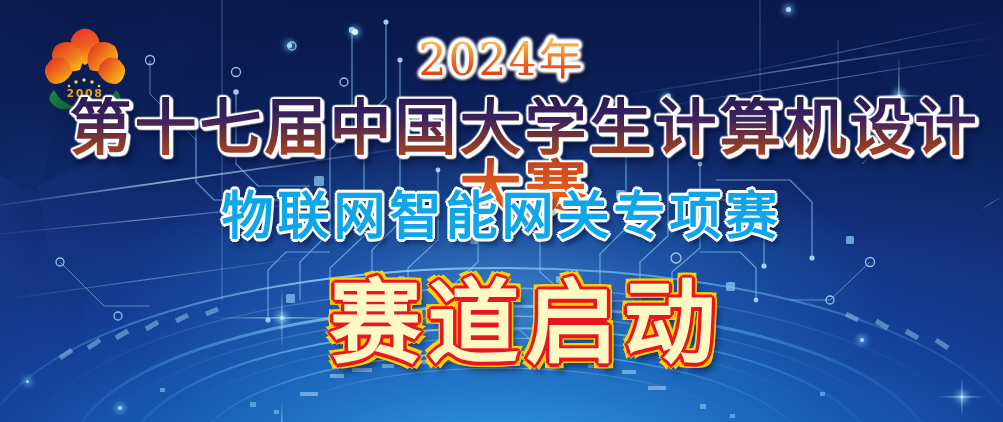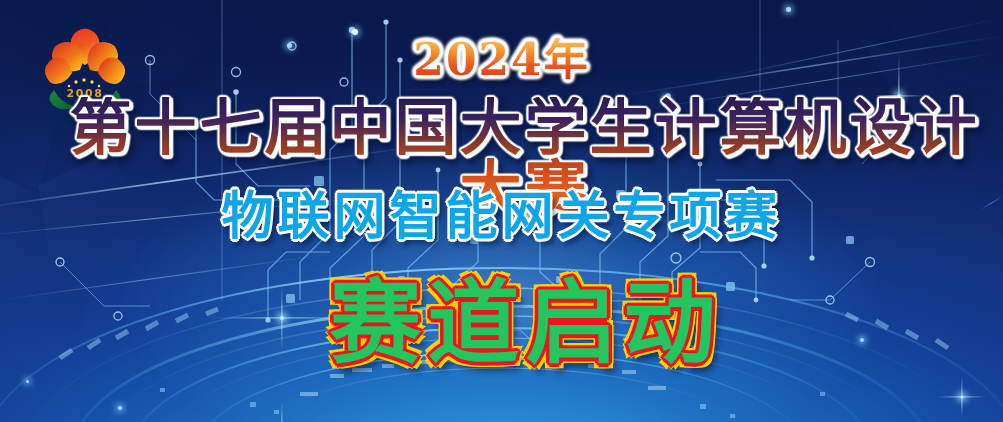--- a/index.html
+++ b/index.html
@@ -69,21 +69,21 @@
 
   
   .titles{
     position:absolute; left:0; right:0; top:0;
     text-align:center;
   }
 
   .line-year{
     position:absolute; left:0; right:0; top:38px;
     font-size:44px; line-height:1;
-    font-weight:700;
+    font-weight:400;
     letter-spacing:2px;
     font-family:"DejaVu Serif","Liberation Serif",serif;
     background:linear-gradient(180deg,#fbc46a 0%,#f59331 30%,#ea5a22 62%,#d23a14 100%);
     -webkit-background-clip:text; background-clip:text;
     color:transparent;
     -webkit-text-stroke:0px transparent;
     filter:
       drop-shadow(0 0 1px #ffffff) drop-shadow(0 0 2px #ffffff)
       drop-shadow(1px 1px 0 #ffffff) drop-shadow(-1px 1px 0 #ffffff)
       drop-shadow(1px -1px 0 #ffffff) drop-shadow(-1px -1px 0 #ffffff)
@@ -117,21 +117,21 @@
       1.6px 1.6px 0 #fff, -1.6px 1.6px 0 #fff, 1.6px -1.6px 0 #fff, -1.6px -1.6px 0 #fff,
       2.6px 0 0 #fff, -2.6px 0 0 #fff, 0 2.6px 0 #fff, 0 -2.6px 0 #fff,
       4px 6px 5px rgba(2,10,40,.5);
   }
 
   .line-cta{
     position:absolute; left:0; right:0; top:278px;
     font-size:92px; line-height:1;
     font-weight:900;
     letter-spacing:6px;
-    color:#22c55e;
+    color:#fef9c3;
     text-shadow:
       2px 0 0 #e8171f, -2px 0 0 #e8171f, 0 2px 0 #e8171f, 0 -2px 0 #e8171f,
       2px 2px 0 #e8171f, -2px 2px 0 #e8171f, 2px -2px 0 #e8171f, -2px -2px 0 #e8171f,
       3.5px 0 0 #e8171f, -3.5px 0 0 #e8171f, 0 3.5px 0 #e8171f, 0 -3.5px 0 #e8171f,
       5px 0 0 #ffd100, -5px 0 0 #ffd100, 0 5px 0 #ffd100, 0 -5px 0 #ffd100,
       4.6px 4.6px 0 #ffd100, -4.6px 4.6px 0 #ffd100, 4.6px -4.6px 0 #ffd100, -4.6px -4.6px 0 #ffd100,
       6px 9px 7px rgba(2,10,40,.55);
     margin-left: 48px;
   }
 </style>

